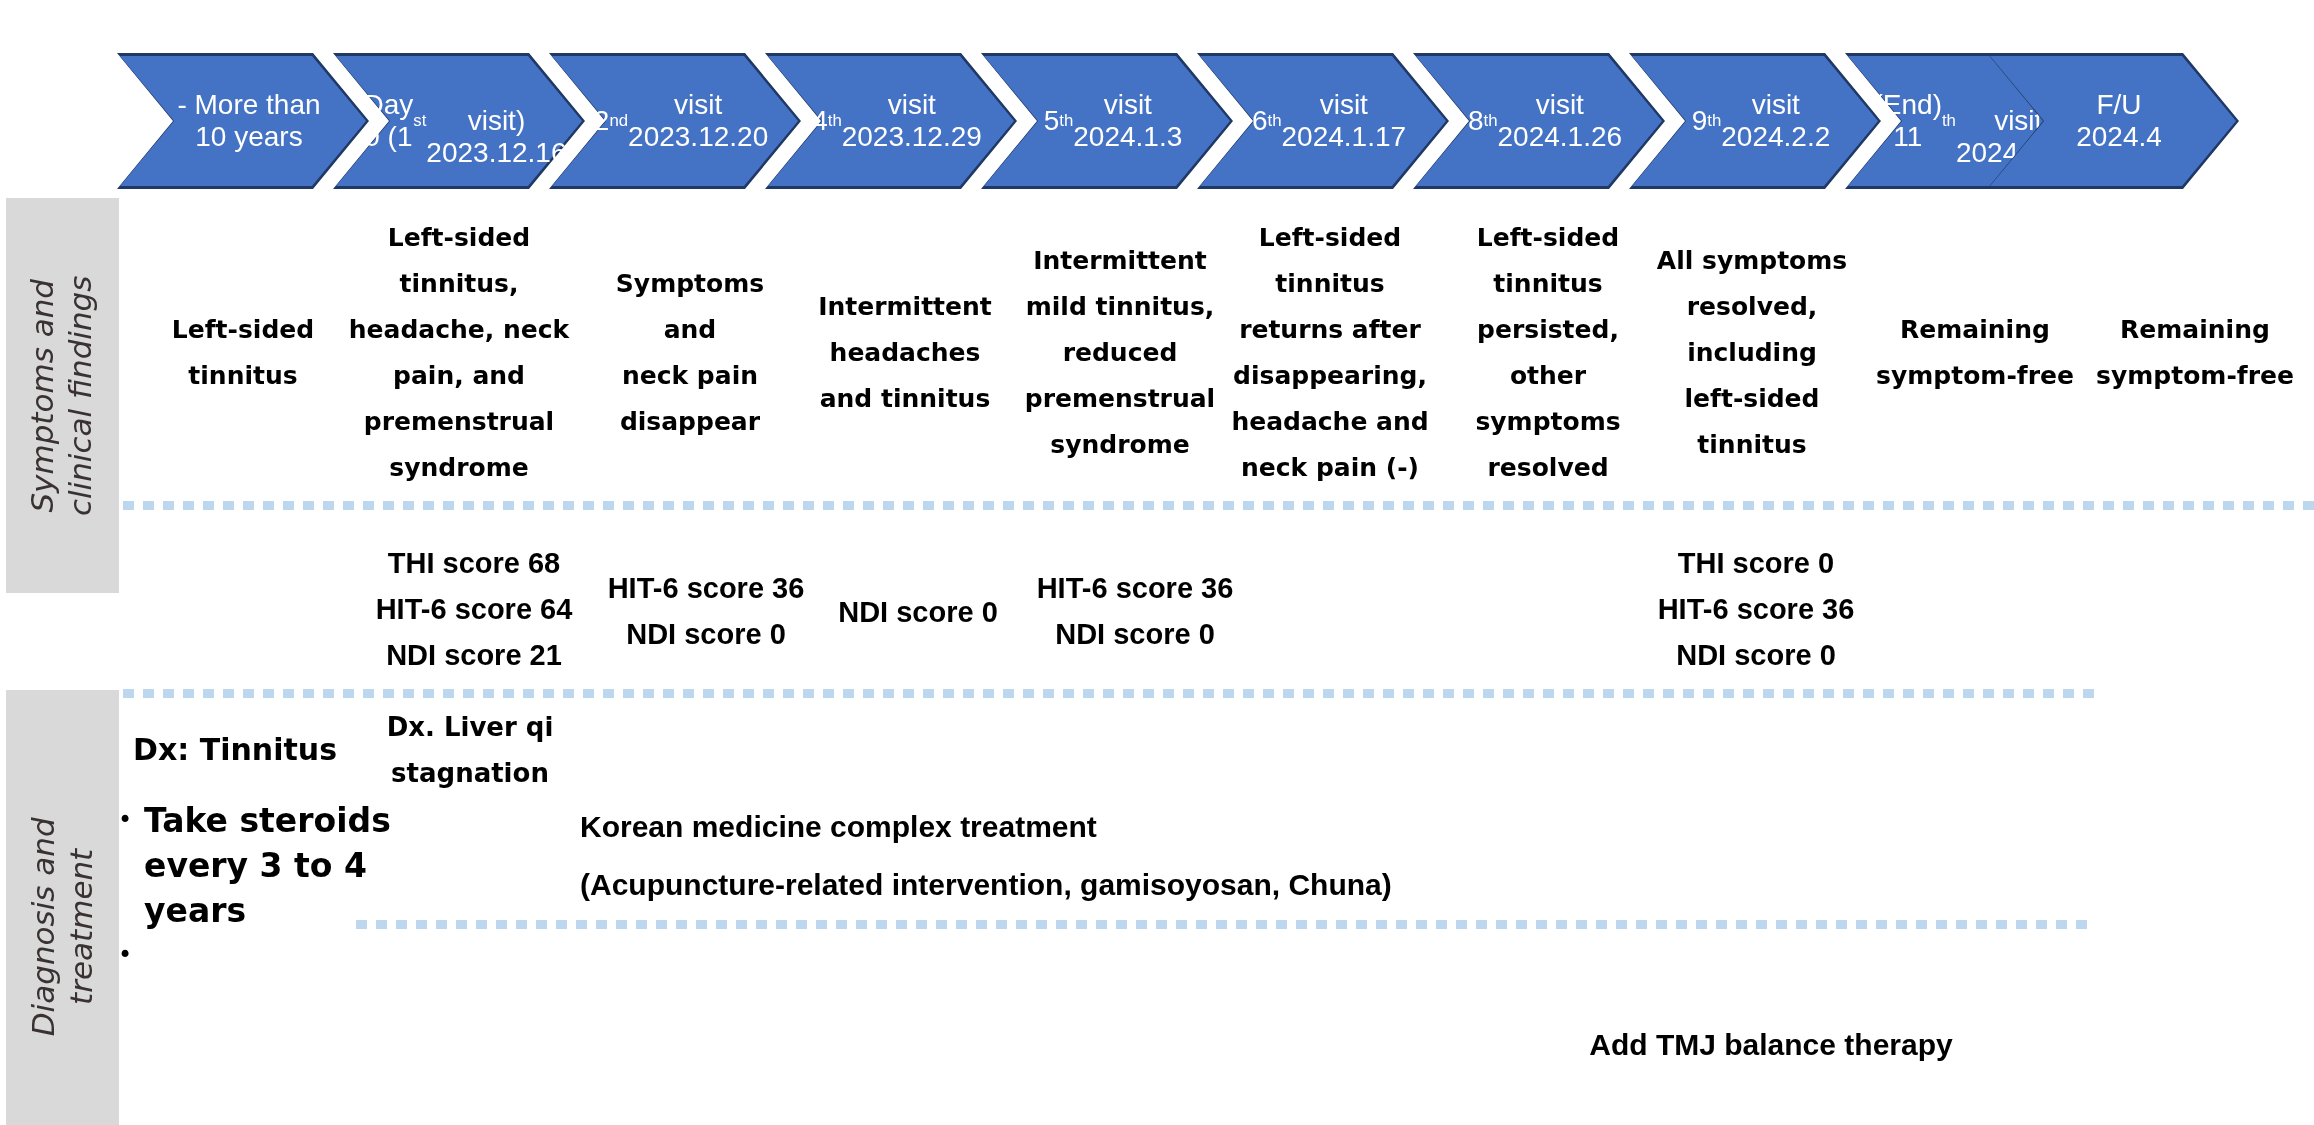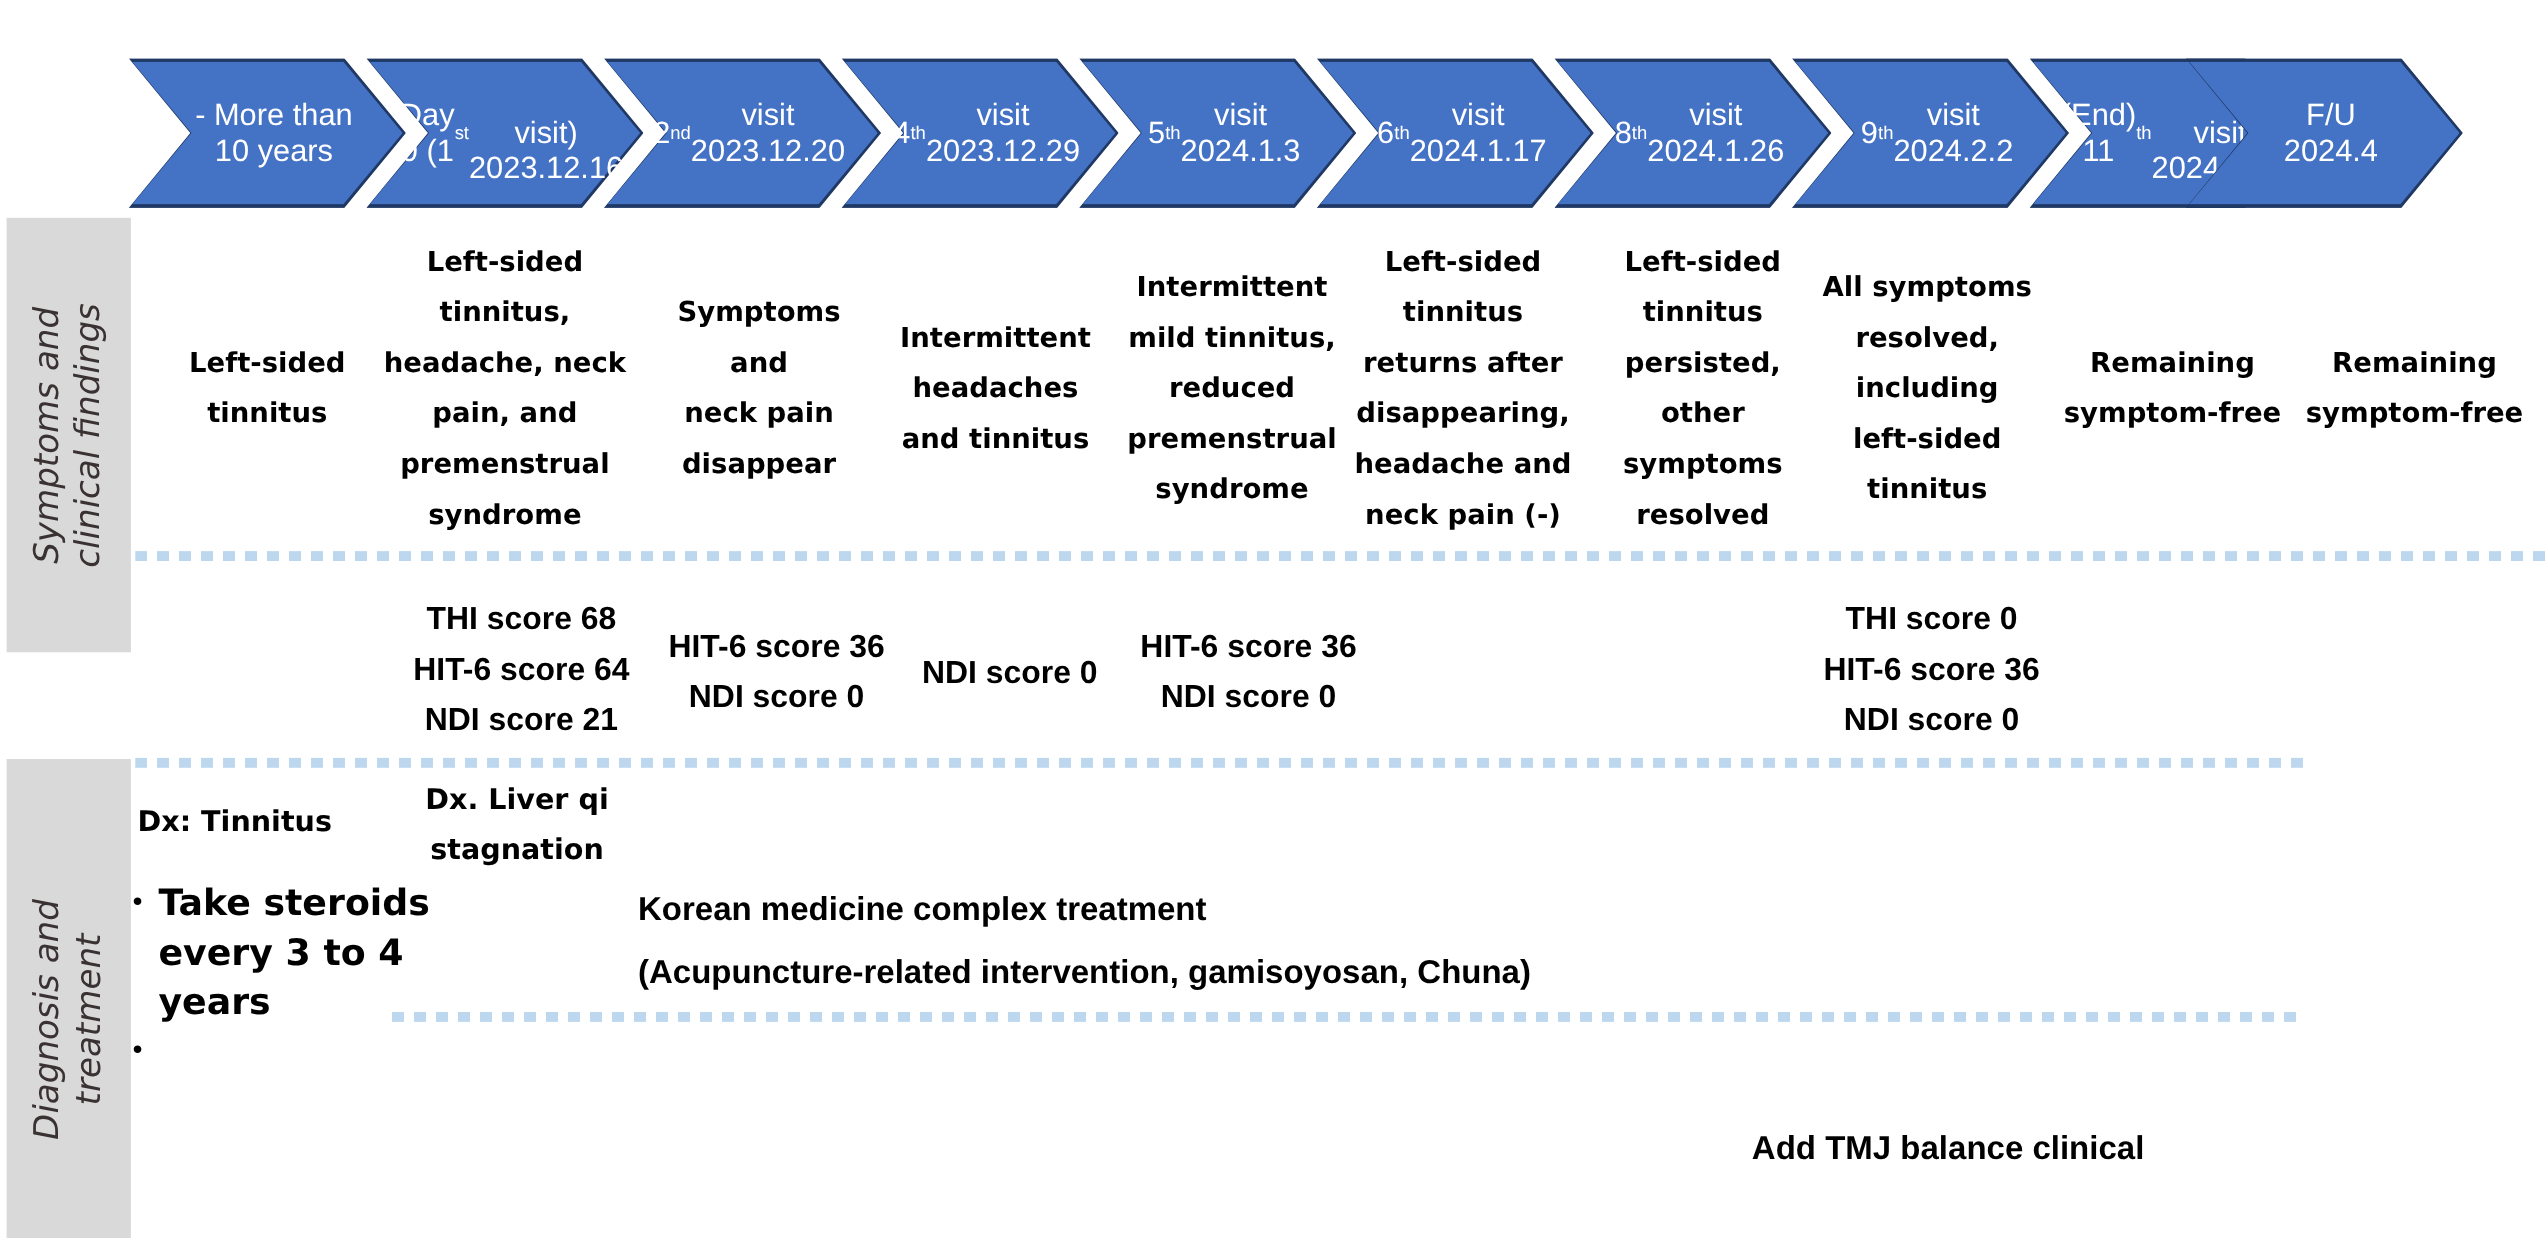--- a/index.html
+++ b/index.html
@@ -63,22 +63,22 @@
   .score {
     position:absolute; width:240px; text-align:center; white-space:pre;
     font-family:"Liberation Sans", sans-serif; font-weight:bold;
     font-size:29px; line-height:46px;
   }
   .sco0{left:354px; top:492px} .sco1{left:586px; top:517px} .sco2{left:798px; top:541px}
   .sco3{left:1015px; top:517px} .sco4{left:1636px; top:492px}
 
   
   .dx1 {
-    position:absolute; left:125px; top:684px; width:220px; 
-    font-weight:bold; font-size:26px; white-space:pre;
+    position:absolute; left:125px; top:684px; width:220px; text-align:center;
+    font-weight:bold; font-size:30px; white-space:pre;
   }
   .dx2 {
     position:absolute; left:360px; top:656px; width:220px; text-align:center;
     font-weight:bold; font-size:26px; line-height:46px; white-space:pre;
   }
   .bullets { position:absolute; left:118px; top:750px; width:250px; }
   .bullet-item { display:flex; align-items:flex-start; }
   .bullet-dot { width:26px; font-size:24px; line-height:45px; flex:none; }
   .bullet-text {
     font-weight:bold; font-size:33px; line-height:45px; white-space:pre;
@@ -237,16 +237,16 @@
 every 3 to 4
 years</span>
       </div>
       <div class="bullet-item">
         <span class="bullet-dot">•</span>
       </div>
     </div>
 
     <div class="km">Korean medicine complex treatment
 (Acupuncture-related intervention, gamisoyosan, Chuna)</div>
-    <div class="tmj">Add TMJ balance clinical</div>
+    <div class="tmj">Add TMJ balance therapy</div>
   </div>
 
 </div>
 
 </body></html>

